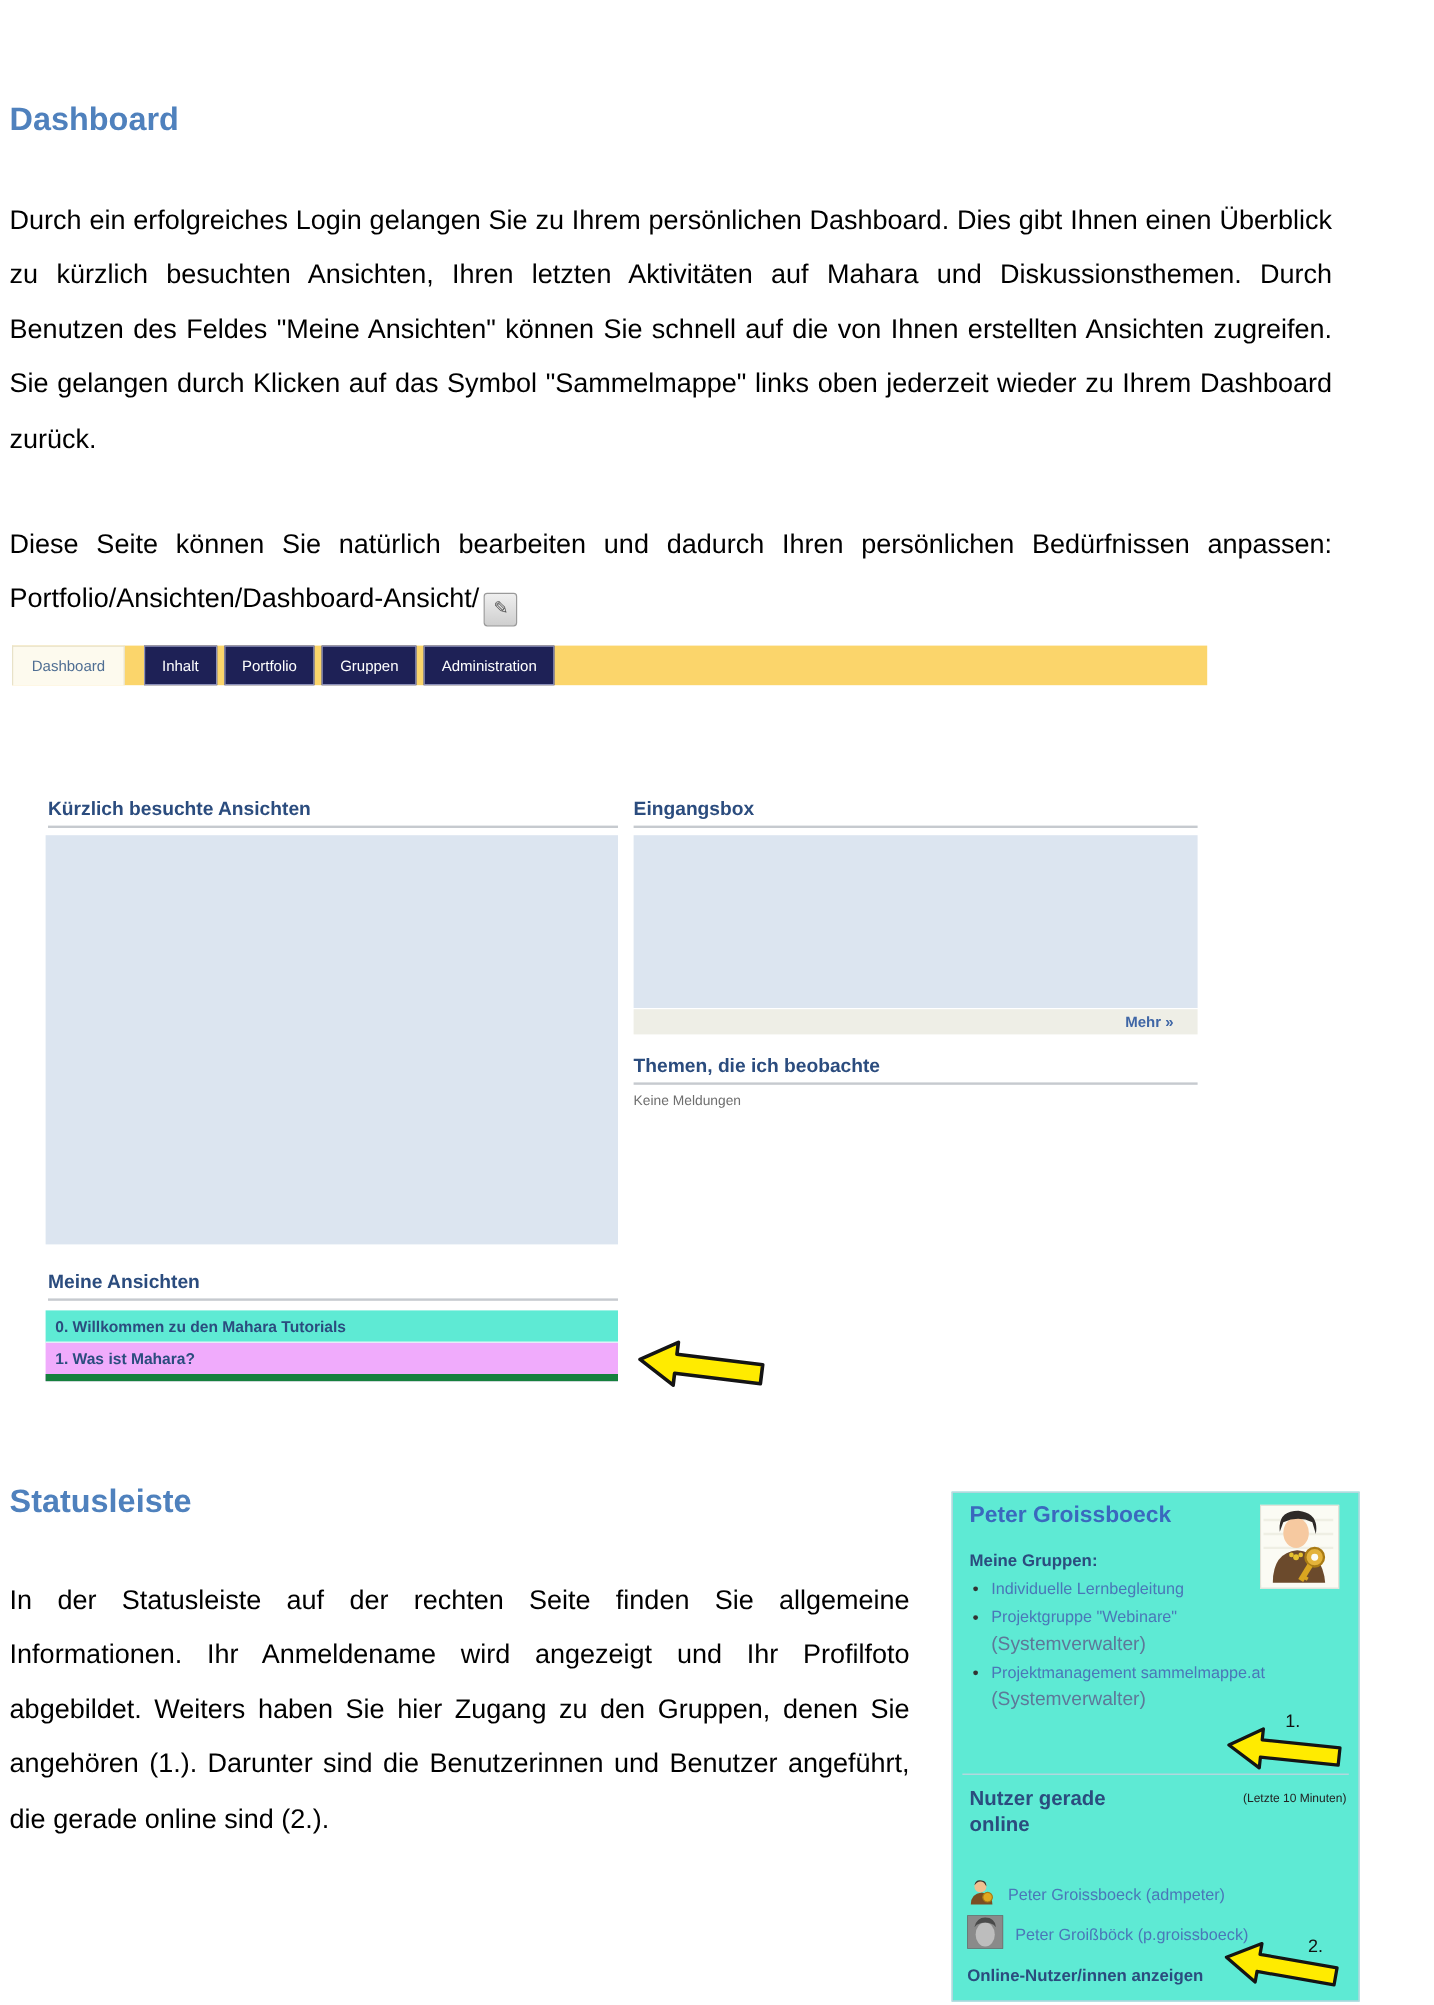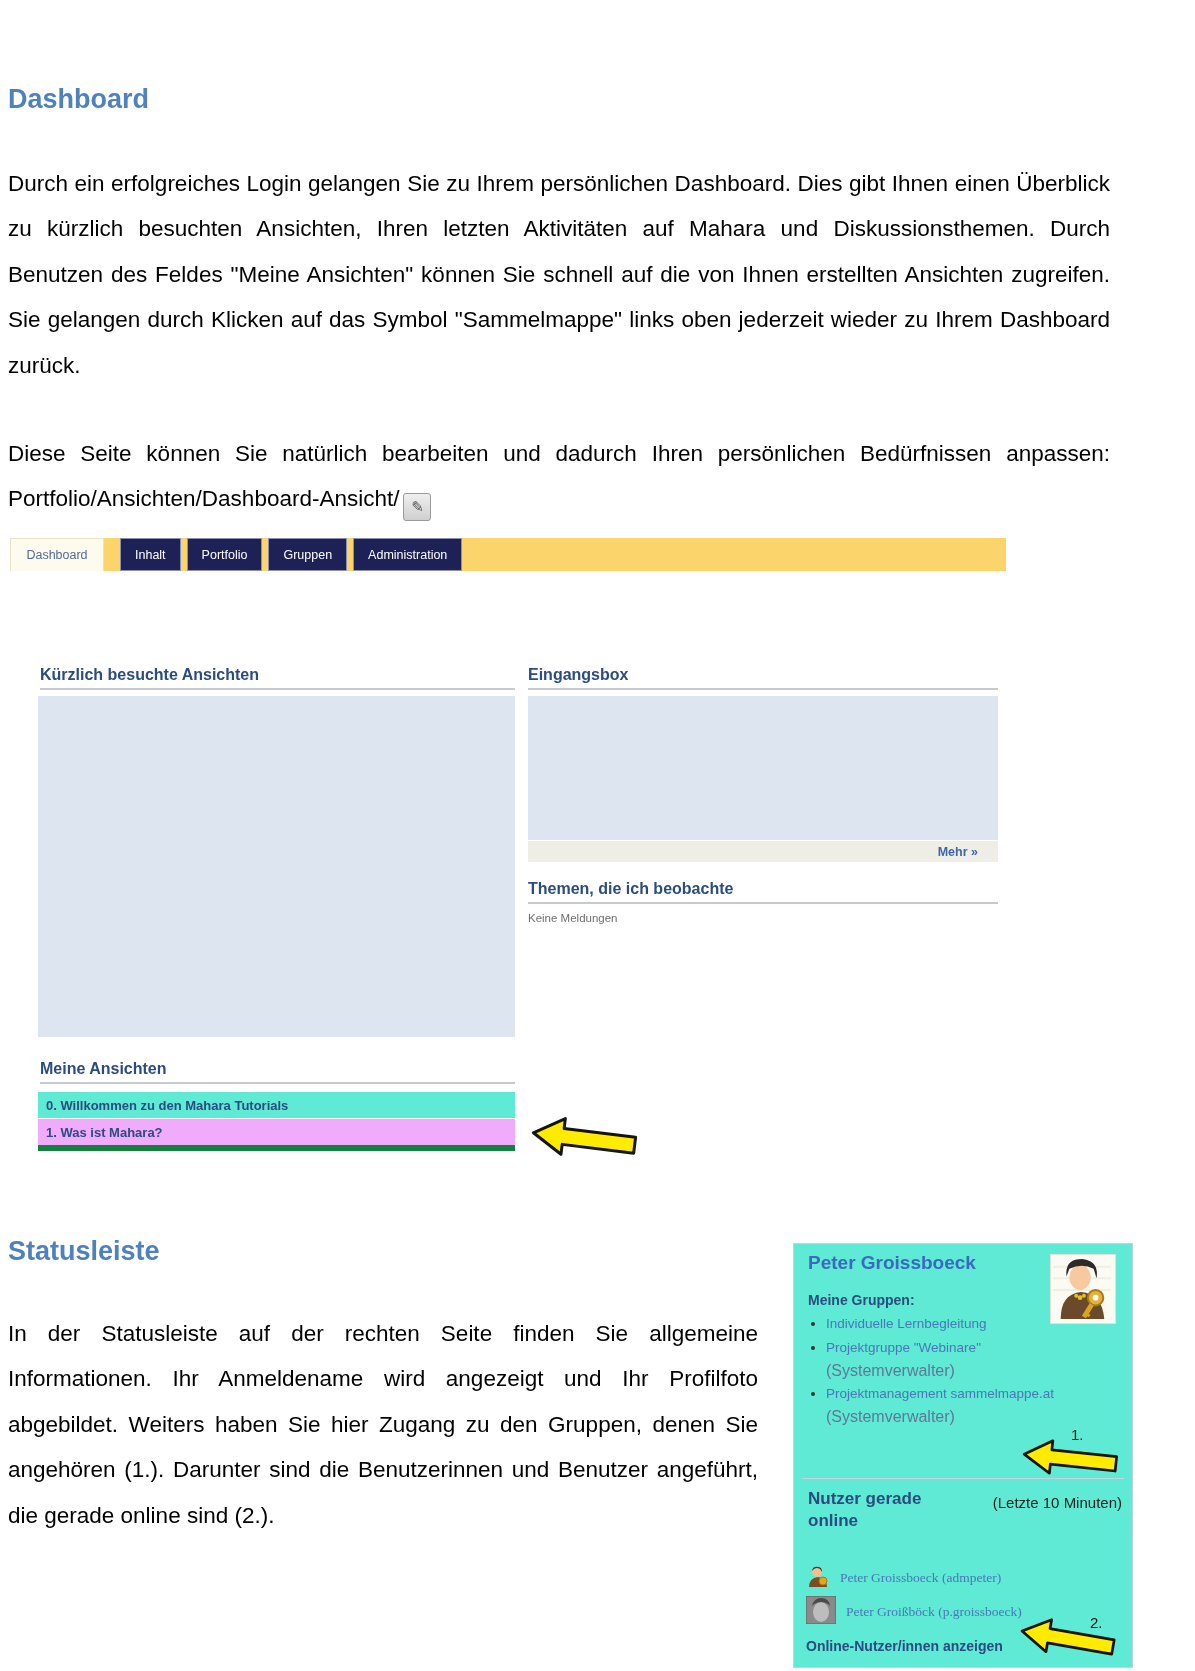--- a/index.html
+++ b/index.html
@@ -49,23 +49,23 @@
   .sb-avatar{position:absolute;left:256px;top:10px;width:64px;height:68px;background:#FBFBF4;border:1px solid #E2E2D8;}
   .sb-groups-label{position:absolute;left:14px;top:48px;font-size:14px;font-weight:bold;color:#2B4C7E;}
   .sb-list{position:absolute;left:14px;top:68px;margin:0;padding-left:18px;width:285px;}
   .sb-list li{font-size:13.5px;line-height:24px;color:#333;}
   .sb-list li::marker{color:#333;}
   .sb-link{color:#4A77B8;cursor:pointer;}
   .sb-role{display:block;font-size:16px;line-height:22px;color:#5E7899;}
   .sb-divider{position:absolute;left:8px;right:8px;top:234px;border-top:1px solid #C9D3DF;}
   .sb-online-head{position:absolute;left:14px;top:244px;width:165px;font-size:17px;line-height:22px;
     font-weight:bold;color:#2B4C7E;}
-  .sb-online-note{position:absolute;right:10px;top:250px;font-size:15px;color:#222;}
+  .sb-online-note{position:absolute;right:10px;top:250px;font-size:10px;color:#222;}
   .sb-user{position:absolute;left:12px;display:flex;align-items:center;gap:10px;}
-  .sb-user .uname{font-size:13.5px;color:#4A77B8;cursor:pointer;white-space:nowrap;font-family:Liberation Serif, serif;}
+  .sb-user .uname{font-size:13.5px;color:#4A77B8;cursor:pointer;white-space:nowrap;}
   .sb-bottom-link{position:absolute;left:12px;top:394px;font-size:14px;font-weight:bold;color:#2B4C7E;cursor:pointer;}
 </style>
 </head>
 <body>
 
 <div id="page">
 
   <div class="h2 dash">Dashboard</div>
   <p class="para p1">Durch ein erfolgreiches Login gelangen Sie zu Ihrem persönlichen Dashboard. Dies gibt Ihnen einen Überblick zu kürzlich besuchten Ansichten, Ihren letzten Aktivitäten auf Mahara und Diskussionsthemen. Durch Benutzen des Feldes "Meine Ansichten" können Sie schnell auf die von Ihnen erstellten Ansichten zugreifen. Sie gelangen durch Klicken auf das Symbol "Sammelmappe" links oben jederzeit wieder zu Ihrem Dashboard zurück.</p>
   <p class="para p2"><span>Diese Seite können Sie natürlich bearbeiten und dadurch Ihren persönlichen Bedürfnissen anpassen: Portfolio/Ansichten/Dashboard-Ansicht/</span><span class="edit-btn">✎</span></p>

